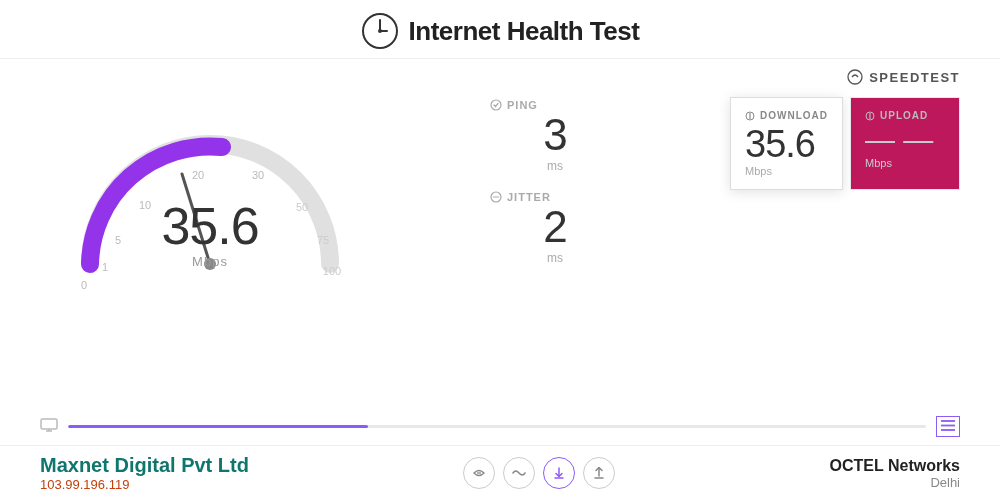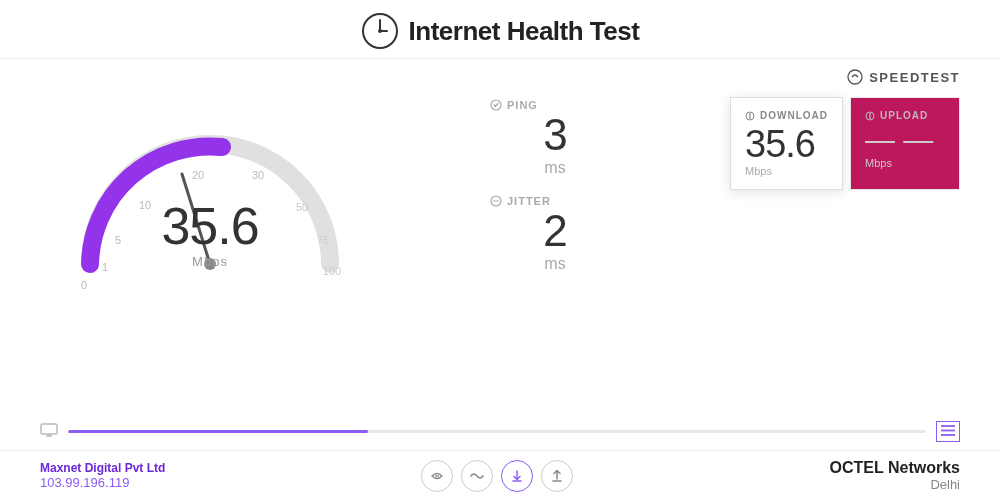--- a/index.html
+++ b/index.html
@@ -113,21 +113,21 @@
       height: 12px;
     }
     .stat-value {
       font-size: 44px;
       font-weight: 300;
       color: #333;
       line-height: 1;
       letter-spacing: -1px;
     }
     .stat-unit {
-      font-size: 16px;
+      font-size: 12px;
       color: #aaa;
       margin-top: 2px;
     }
 
     
     .right-panel {
       display: flex;
       flex-direction: column;
       align-items: flex-end;
       width: 230px;
@@ -207,27 +207,27 @@
       justify-content: space-between;
       padding: 8px 40px;
       border-top: 1px solid #eee;
       margin-top: auto;
     }
     .isp-info {
       display: flex;
       flex-direction: column;
     }
     .isp-name {
-      font-size: 12px;
+      font-size: 20px;
       font-weight: 700;
-      color: #6d28d9;
+      color: #0f766e;
     }
     .isp-ip {
       font-size: 13px;
-      color: #8b5cf6;
+      color: #c2410c;
     }
     .bottom-icons {
       display: flex;
       gap: 8px;
       align-items: center;
     }
     .bottom-icon-btn {
       width: 32px;
       height: 32px;
       border-radius: 50%;

